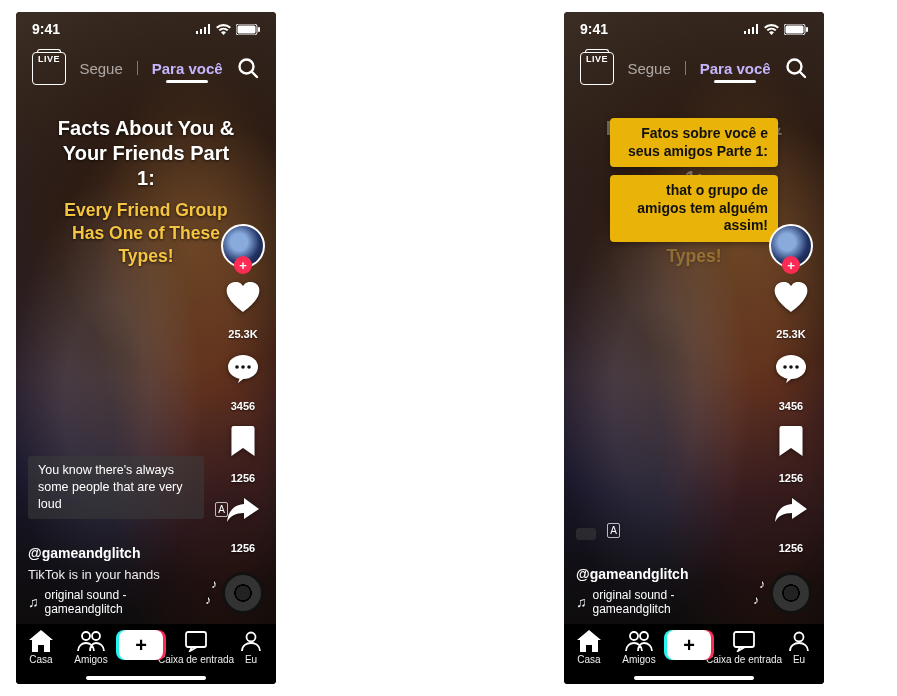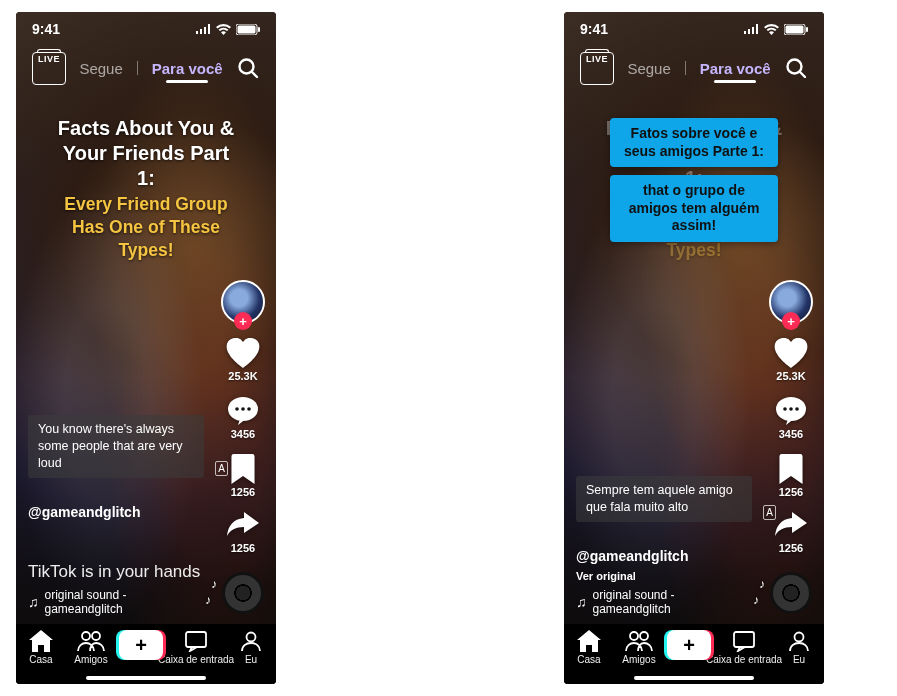--- a/index.html
+++ b/index.html
@@ -74,49 +74,49 @@
   }
   .tab-sep{ width:1px; height:14px; background:rgba(255,255,255,.4);}
 
   
   .headline{
     position:absolute; top:104px; left:0; right:0;
     text-align:center; padding:0 36px;
     text-shadow:0 1px 3px rgba(0,0,0,.7);
   }
   .hl-line1{ font-size:20px; font-weight:800; color:#fff; line-height:1.25;}
-  .hl-line2{ font-size:17.5px; font-weight:800; color:#f5c542; line-height:1.3; margin-top:2px;}
+  .hl-line2{ font-size:17.5px; font-weight:800; color:#f5c542; line-height:1.3; margin-top:8px;}
 
   .caption-boxes{
     position:absolute; top:106px; left:0; right:0;
     display:flex; flex-direction:column; align-items:center; gap:8px;
     padding:0 46px;
   }
   .caption-box{
-    background:#0ea5e9; color:#111; font-weight:700; font-size:14px;
-    border-radius:4px; padding:7px 10px; text-align:center; line-height:1.25;
+    background:#eab308; color:#111; font-weight:700; font-size:14px;
+    border-radius:4px; padding:7px 10px; text-align:right; line-height:1.25;
     box-shadow:0 2px 6px rgba(0,0,0,.35);
   }
 
   
   .rail{
     position:absolute; right:8px; bottom:70px; width:50px;
     display:flex; flex-direction:column; align-items:center; gap:14px;
   }
   .avatar{
     width:44px; height:44px; border-radius:50%;
     background: radial-gradient(circle at 40% 40%, #8ad 0 25%, #236 60%, #112 100%);
     border:2px solid #fff; position:relative;
   }
   .avatar .plus{
     position:absolute; bottom:-8px; left:50%; transform:translateX(-50%);
     width:18px; height:18px; background:#fe2c55; border-radius:50%;
     display:flex; align-items:center; justify-content:center; font-size:13px; font-weight:800;
   }
-  .rail-item{ display:flex; flex-direction:column; align-items:center; gap:2px;}
+  .rail-item{ display:flex; flex-direction:column; align-items:center; gap:16px;}
   .rail-item svg{ filter: drop-shadow(0 1px 2px rgba(0,0,0,.5)); }
   .rail-count{ font-size:11px; font-weight:600; text-shadow:0 1px 2px rgba(0,0,0,.6);}
   .disc{
     width:42px; height:42px; border-radius:50%;
     background: radial-gradient(circle at 50% 50%, #222 0 28%, #000 29% 34%, #333 35% 100%);
     border:3px solid #111; position:relative; margin-top:4px;
   }
   .disc::before, .disc::after{
     content:"♪"; position:absolute; font-size:12px; color:#fff;
     text-shadow:0 0 3px rgba(0,0,0,.8);
@@ -134,21 +134,21 @@
     background:rgba(60,60,60,.55);
     padding:6px 10px; border-radius:3px;
     font-size:12.5px; line-height:1.35; max-width:220px;
     position:relative;
   }
   .subtitle .cc{
     position:absolute; right:-24px; bottom:2px; font-size:10px;
     border:1px solid rgba(255,255,255,.7); padding:0 2px; border-radius:2px;
   }
   .username{ font-size:14px; font-weight:700;margin-top:20px;}
-  .desc{ font-size:17px; color:rgba(255,255,255,.92);margin-top:36px;}
+  .desc{ font-size:13px; color:rgba(255,255,255,.92);}
   .translate-link{ font-size:11px; font-weight:700; color:#fff;}
   .sound-row{ display:flex; align-items:center; gap:6px; font-size:12px;}
   .note{ font-size:14px;}
 
   
   .tabbar{
     position:absolute; left:0; right:0; bottom:0; height:60px;
     background:#000; display:flex; justify-content:space-around; align-items:flex-start;
     padding-top:6px;
   }
@@ -367,25 +367,23 @@
       <svg width="32" height="28" viewBox="0 0 32 28">
           <path fill="#fff" d="M32 11 17 0v6C6 7 1 14 0 24c3-6 9-9 17-9v6Z"></path>
         </svg>
       <span class="rail-count">1256</span>
     </div>
     <div class="disc"></div>
   </div>
 
   <div class="meta">
     <div class="subtitle">
-      <span>Sempre tem aquele amigo que fala muito alto</span>
       <span class="cc">A</span>
     </div>
     <div class="username">@gameandglitch</div>
-    <div class="translate-link">Ver original</div>
     <div class="sound-row">
       <span class="note">♫</span>
       <span>original sound - gameandglitch</span>
     </div>
   </div>
 
   <div class="tabbar">
     <div class="titem">
       <svg width="24" height="22" viewBox="0 0 24 22">
           <path fill="#fff" d="M12 0 0 10h3v12h6v-7h6v7h6V10h3Z"></path>

